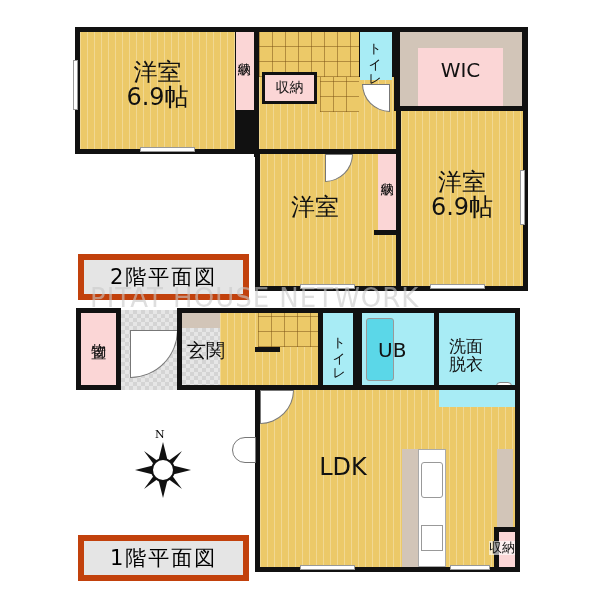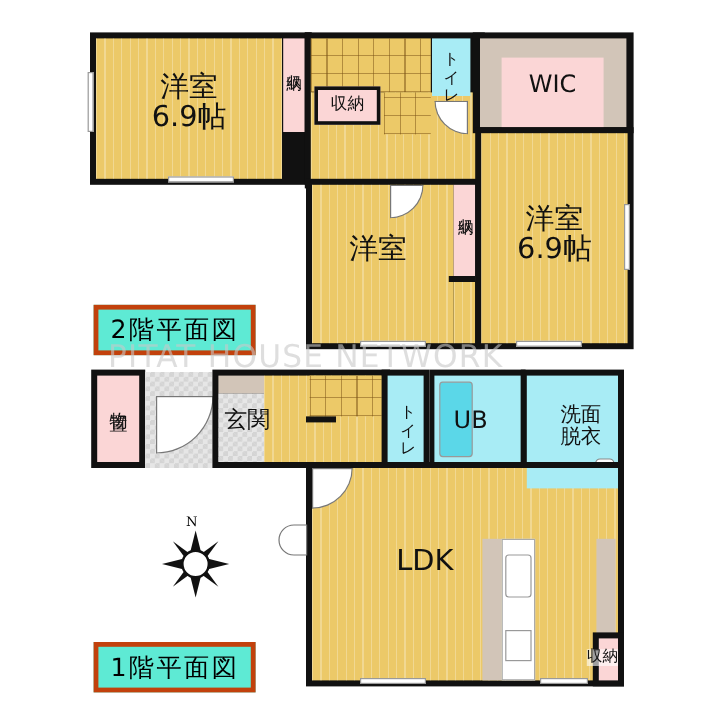--- a/index.html
+++ b/index.html
@@ -10,21 +10,21 @@
   .cyan { background:#a8ecf5; }
   .taupe { background:#d2c5b8; }
   .tile { background-color:#e6e6e6; background-image:linear-gradient(45deg,#d4d4d4 25%,transparent 25%,transparent 75%,#d4d4d4 75%),linear-gradient(45deg,#d4d4d4 25%,transparent 25%,transparent 75%,#d4d4d4 75%); background-size:8px 8px; background-position:0 0,4px 4px; }
   .wall { background:#111; }
   .win { background:#fff; border:1px solid #999; }
   .label { color:#111; text-align:center; line-height:1.05; }
   .big { font-size:24px; }
   .small { font-size:14px; }
   .vert { writing-mode:vertical-rl; font-size:13px; letter-spacing:1px; }
   .stairs { background-color:#ecc968; background-image:repeating-linear-gradient(90deg, rgba(120,80,20,0.5) 0 1px, transparent 1px 13px), repeating-linear-gradient(0deg, rgba(120,80,20,0.5) 0 1px, transparent 1px 15px); }
-  .floor-title { border:4px solid #c2410c; background:#5eead4; font-size:21px; padding:3px 10px; letter-spacing:2px; }
+  .floor-title { border:6px solid #c2410c; background:#e5e5e5; font-size:21px; padding:3px 26px; letter-spacing:2px; }
   .watermark { font-size:26px; color:rgba(200,200,200,0.6); letter-spacing:1px; white-space:nowrap; }
   .door { border:1px solid #777; background:#fff; }
 </style>
 </head>
 <body>
 
 <div class="abs wall" style="left:75px;top:27px;width:185px;height:127px;"></div>
 <div class="abs wood" style="left:80px;top:32px;width:155px;height:117px;"></div>
 <div class="abs label big" style="left:80px;top:60px;width:155px;">
   <div>洋室</div>
@@ -96,30 +96,30 @@
 <div class="abs cyan" style="left:323px;top:313px;width:30px;height:72px;"></div>
 <div class="abs label vert" style="left:332px;top:328px;">トイレ</div>
 
 <div class="abs wall" style="left:358px;top:308px;width:80px;height:82px;"></div>
 <div class="abs cyan" style="left:362px;top:313px;width:72px;height:72px;"></div>
 <div class="abs" style="left:366px;top:318px;width:28px;height:63px;background:#5bd7e8;border:1px solid #999;border-radius:3px;"></div>
 <div class="abs label big" style="left:378px;top:340px;font-size:20px;">UB</div>
 
 <div class="abs wall" style="left:434px;top:308px;width:86px;height:104px;"></div>
 <div class="abs cyan" style="left:439px;top:313px;width:76px;height:94px;"></div>
-<div class="abs label" style="left:467px;top:338px;font-size:17px;">
+<div class="abs label" style="left:449px;top:338px;font-size:17px;font-family:Liberation Serif, serif;">
   <div>洗面</div>
   <div>脱衣</div>
 </div>
 <div class="abs" style="left:496px;top:382px;width:16px;height:22px;background:#fff;border:1px solid #888;border-radius:4px;"></div>
 
 <div class="abs wall" style="left:255px;top:385px;width:265px;height:187px;"></div>
 <div class="abs wood" style="left:260px;top:390px;width:255px;height:177px;"></div>
 <div class="abs cyan" style="left:439px;top:390px;width:76px;height:17px;"></div>
-<div class="abs label big" style="left:299px;top:455px;width:110px;font-size:24px;">
+<div class="abs label big" style="left:288px;top:455px;width:110px;font-size:24px;">
   <div>LDK</div>
 </div>
 <div class="abs taupe" style="left:402px;top:449px;width:16px;height:118px;"></div>
 <div class="abs" style="left:418px;top:449px;width:28px;height:118px;background:#fff;border:1px solid #aaa;"></div>
 <div class="abs" style="left:421px;top:462px;width:22px;height:36px;border:1px solid #999;border-radius:3px;background:#fff;"></div>
 <div class="abs" style="left:421px;top:525px;width:22px;height:26px;border:1px solid #999;background:#fff;"></div>
 <div class="abs taupe" style="left:497px;top:449px;width:16px;height:80px;"></div>
 <div class="abs wall" style="left:494px;top:527px;width:26px;height:45px;"></div>
 <div class="abs pink" style="left:499px;top:532px;width:16px;height:35px;"></div>
 <div class="abs label small" style="left:489px;top:541px;font-size:13px;background:rgba(255,255,255,0.6);">収納</div>

